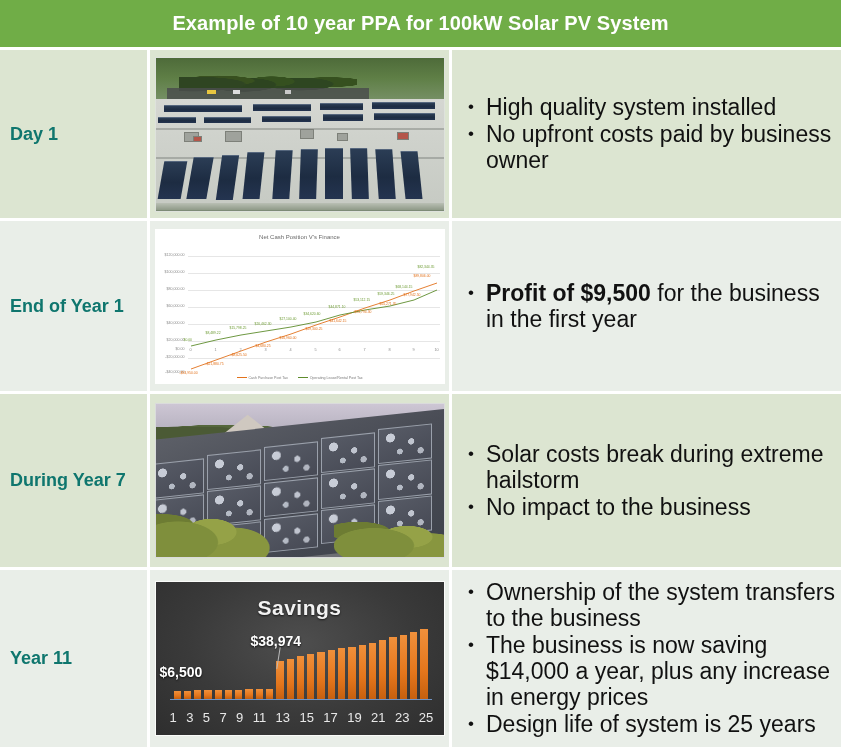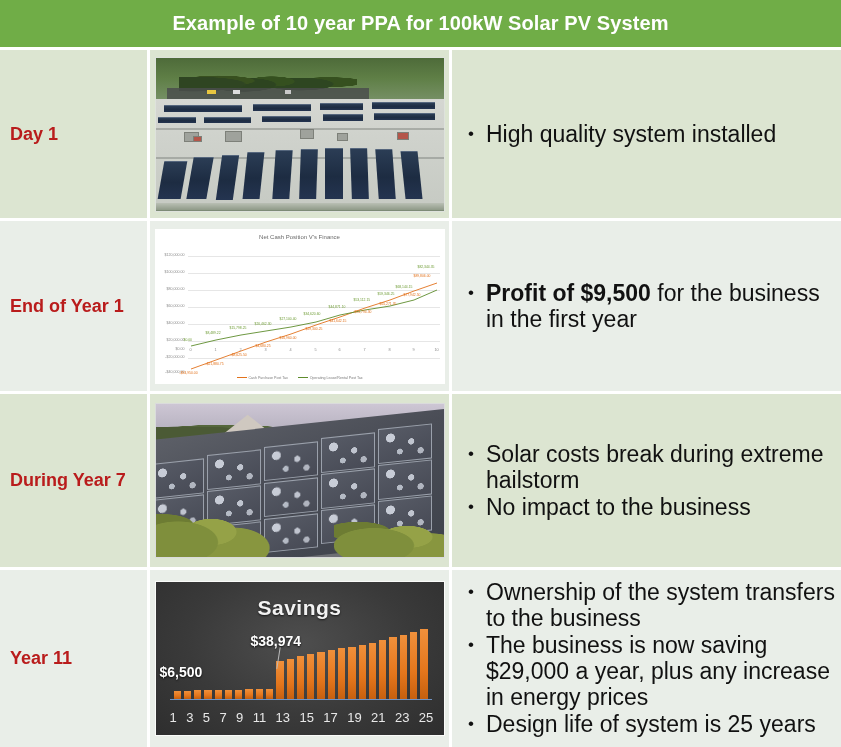--- a/index.html
+++ b/index.html
@@ -52,21 +52,21 @@
   .cell-label {
     width: 150px;
     flex: 0 0 150px;
     display: flex; align-items: center;
     padding-left: 10px;
     border-right: 3px solid #ffffff;
   }
   .cell-label .label-text {
     font-size: 18px;
     font-weight: bold;
-    color: #b91c1c;
+    color: #0f766e;
     text-align: right;
   }
   .cell-media {
     width: 302px;
     flex: 0 0 302px;
     display: flex; align-items: center; justify-content: center;
     border-right: 3px solid #ffffff;
   }
   .cell-bullets {
     flex: 1 1 auto;
@@ -326,20 +326,21 @@
             <div class="box" style="left:63%; top:31%; width:4%; height:7%;"></div>
             <div class="box" style="left:84%; top:30%; width:4%; height:7%; background:#b4564a;"></div>
             <div class="box" style="left:13%; top:33%; width:3%; height:6%; background:#b4564a;"></div>
             <div class="eave"></div>
           </div>
         </div>
       </div>
       <div class="cell-bullets">
         <ul class="bullets">
           <li>High quality system installed</li>
+          <li>No upfront costs paid by business owner</li>
         </ul>
       </div>
     </div>
 
     <div class="row r1 shade-b">
       <div class="cell-label">
         <span class="label-text">End of Year 1</span>
       </div>
       <div class="cell-media">
         <div class="media-frame chart-frame">
@@ -518,20 +519,20 @@
               <span>21</span>
               <span>23</span>
               <span>25</span>
             </div>
           </div>
         </div>
       </div>
       <div class="cell-bullets">
         <ul class="bullets">
           <li>Ownership of the system transfers to the business</li>
-          <li>The business is now saving $29,000 a year, plus any increase in energy prices</li>
+          <li>The business is now saving $14,000 a year, plus any increase in energy prices</li>
           <li>Design life of system is 25 years</li>
         </ul>
       </div>
     </div>
 
   </div>
 </div>
 
 </body></html>

